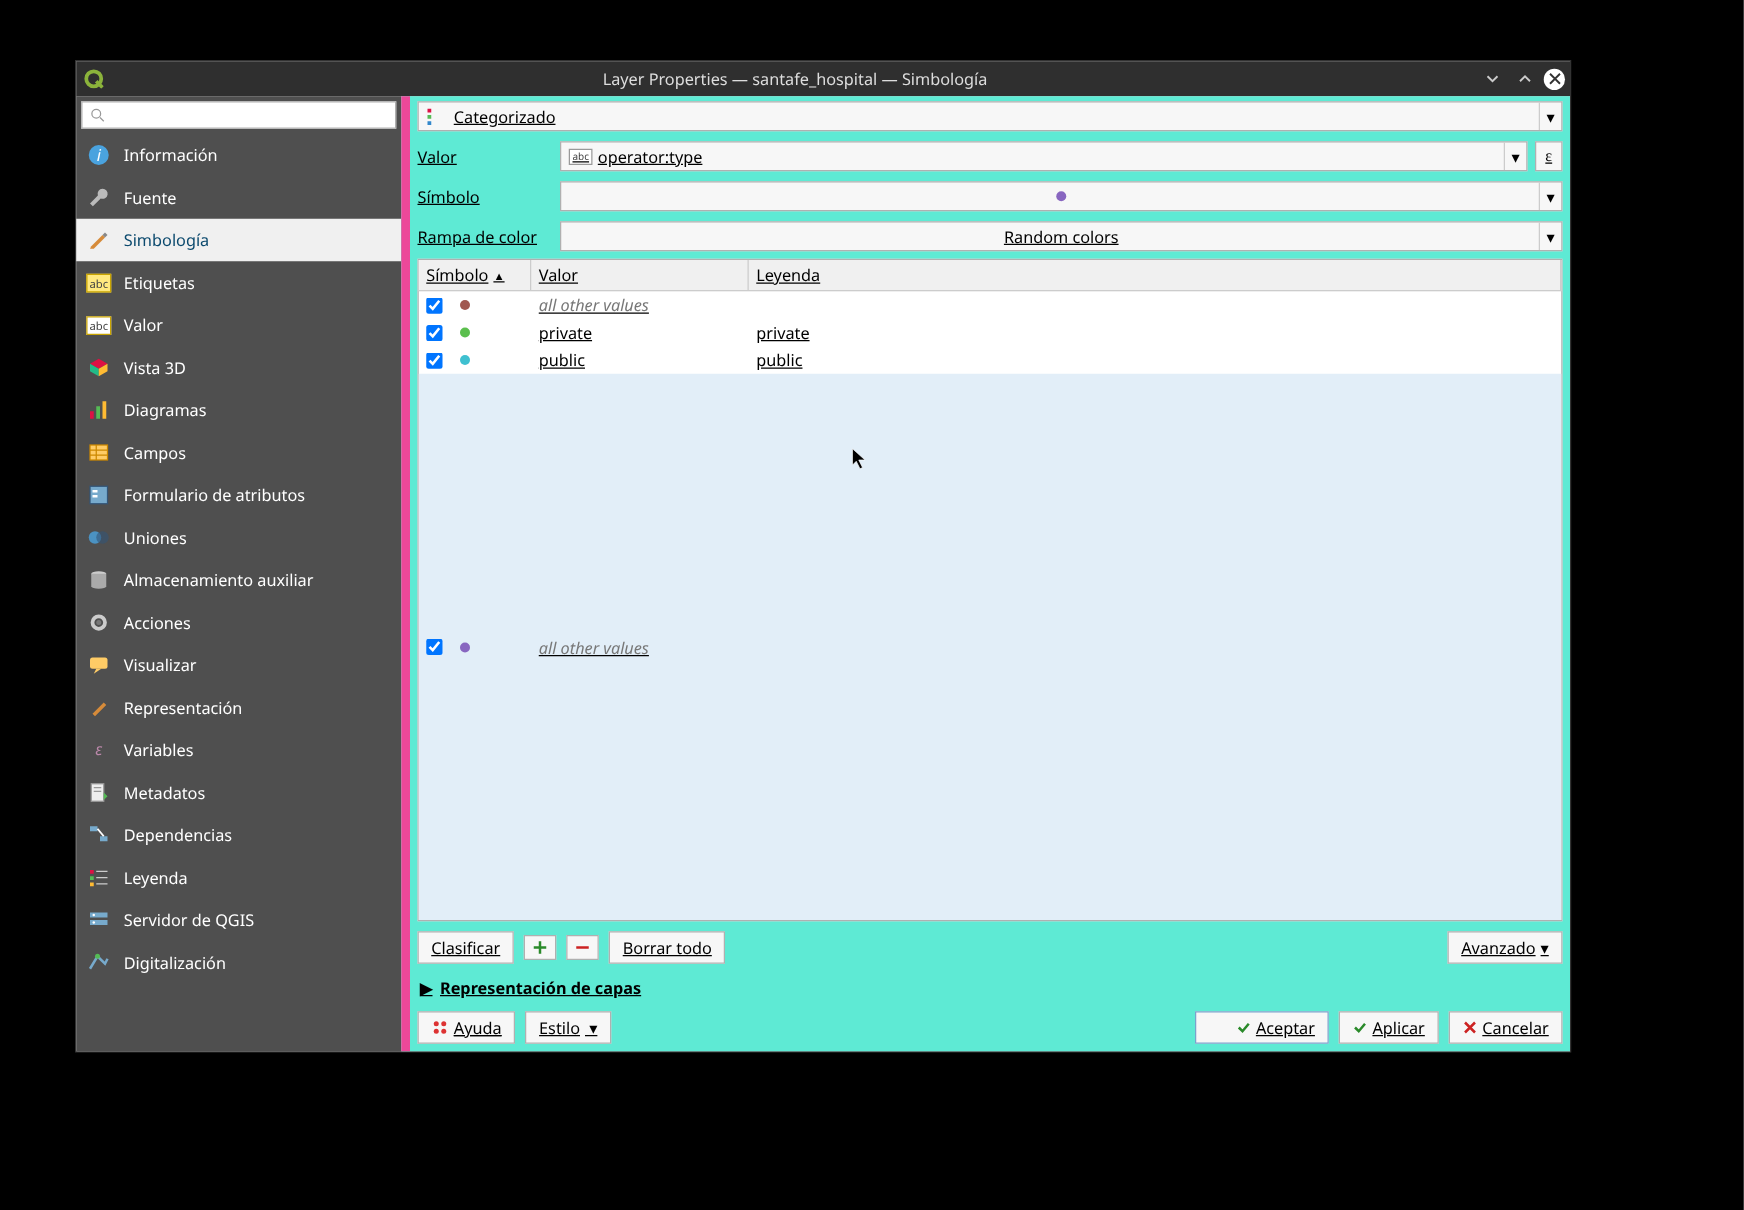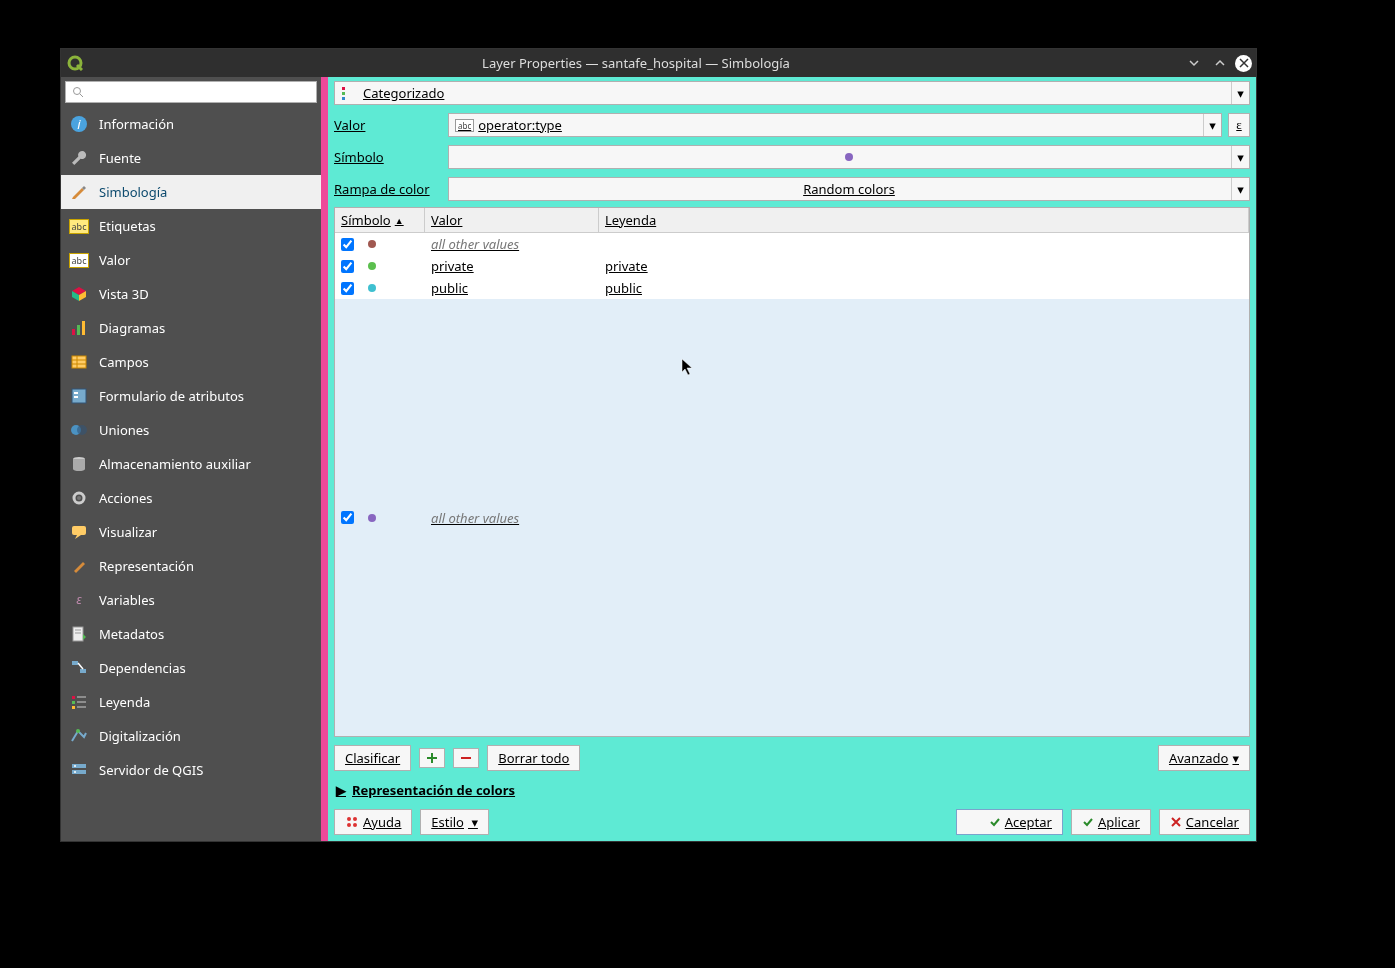--- a/index.html
+++ b/index.html
@@ -242,36 +242,36 @@
               <line x1="7" y1="4" x2="16" y2="4" stroke="#ccc"></line>
               <line x1="7" y1="9" x2="16" y2="9" stroke="#ccc"></line>
               <line x1="7" y1="14" x2="16" y2="14" stroke="#ccc"></line>
             </svg>
           </span>
         <span>Leyenda</span>
       </div>
       <div class="navitem">
         <span class="icon">
             <svg width="18" height="18" viewBox="0 0 18 18">
-              <path d="M2 14 L8 4 L14 10 L16 6" fill="none" stroke="#7ac" stroke-width="2"></path>
-              <circle cx="8" cy="4" r="2" fill="#5b5"></circle>
-            </svg>
-          </span>
-        <span>Digitalización</span>
-      </div>
-      <div class="navitem">
-        <span class="icon">
-            <svg width="18" height="18" viewBox="0 0 18 18">
               <rect x="2" y="3" width="14" height="4" fill="#7ac"></rect>
               <rect x="2" y="9" width="14" height="4" fill="#7ac"></rect>
               <circle cx="5" cy="5" r="1" fill="#fff"></circle>
               <circle cx="5" cy="11" r="1" fill="#fff"></circle>
             </svg>
           </span>
         <span>Servidor de QGIS</span>
+      </div>
+      <div class="navitem">
+        <span class="icon">
+            <svg width="18" height="18" viewBox="0 0 18 18">
+              <path d="M2 14 L8 4 L14 10 L16 6" fill="none" stroke="#7ac" stroke-width="2"></path>
+              <circle cx="8" cy="4" r="2" fill="#5b5"></circle>
+            </svg>
+          </span>
+        <span>Digitalización</span>
       </div>
 
     </div>
 
     <div class="main">
       <div class="row">
         <div class="sel left" style="flex:1;">
           <svg width="16" height="14" viewBox="0 0 16 14">
               <rect x="1" y="1" width="3" height="3" fill="#d14"></rect>
               <rect x="1" y="6" width="3" height="3" fill="#5b5"></rect>
@@ -371,21 +371,21 @@
           </div>
         <div class="spacer"></div>
         <div class="btn">
             <span>Avanzado</span> 
             <span>▾</span>
           </div>
       </div>
 
       <div class="collapse">
         <span>▶</span>
-        <span>Representación de colors</span>
+        <span>Representación de capas</span>
       </div>
 
       <div class="footer">
         <div class="btn">
           <svg width="14" height="14" viewBox="0 0 14 14">
               <circle cx="4" cy="4" r="2" fill="#d33"></circle>
               <circle cx="10" cy="4" r="2" fill="#d33"></circle>
               <circle cx="4" cy="10" r="2" fill="#d33"></circle>
               <circle cx="10" cy="10" r="2" fill="#d33"></circle>
             </svg>

